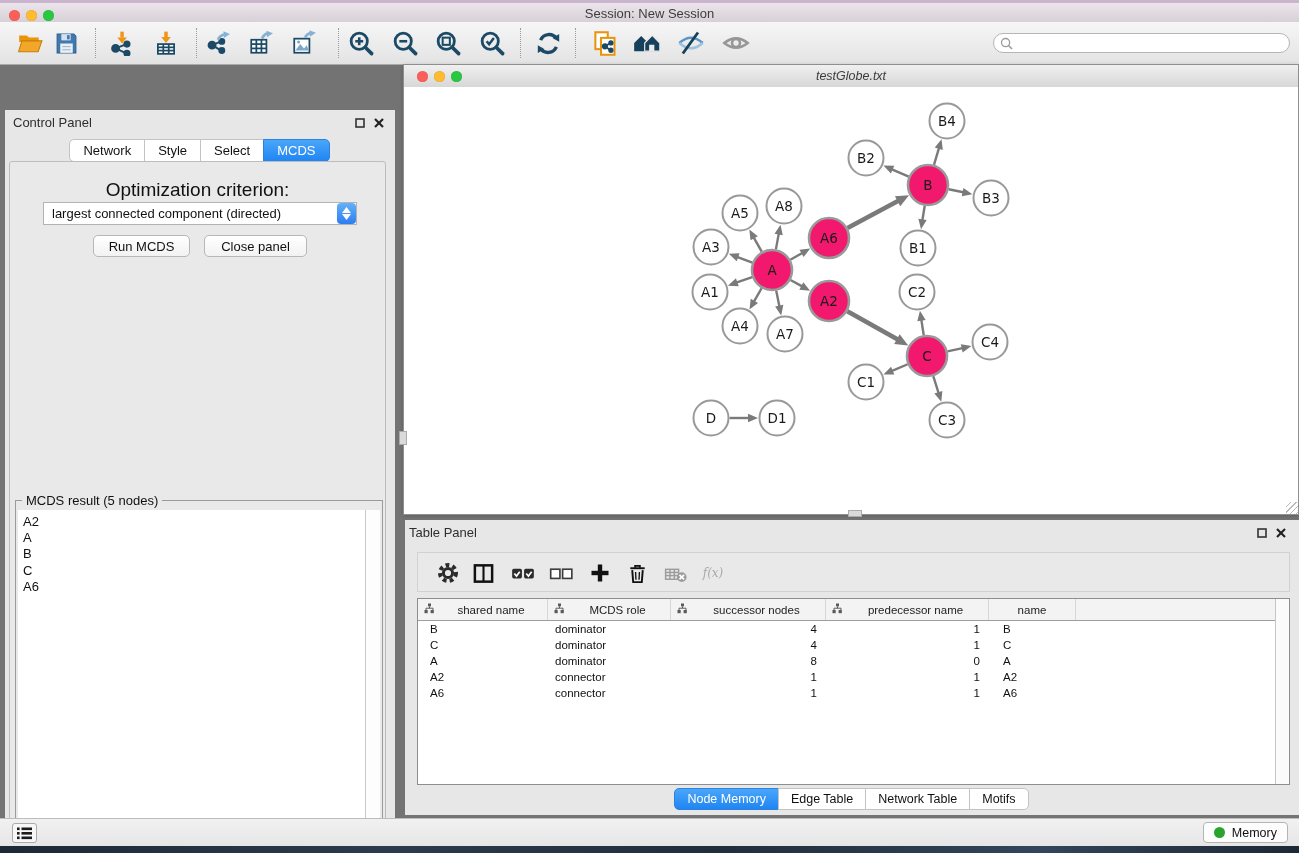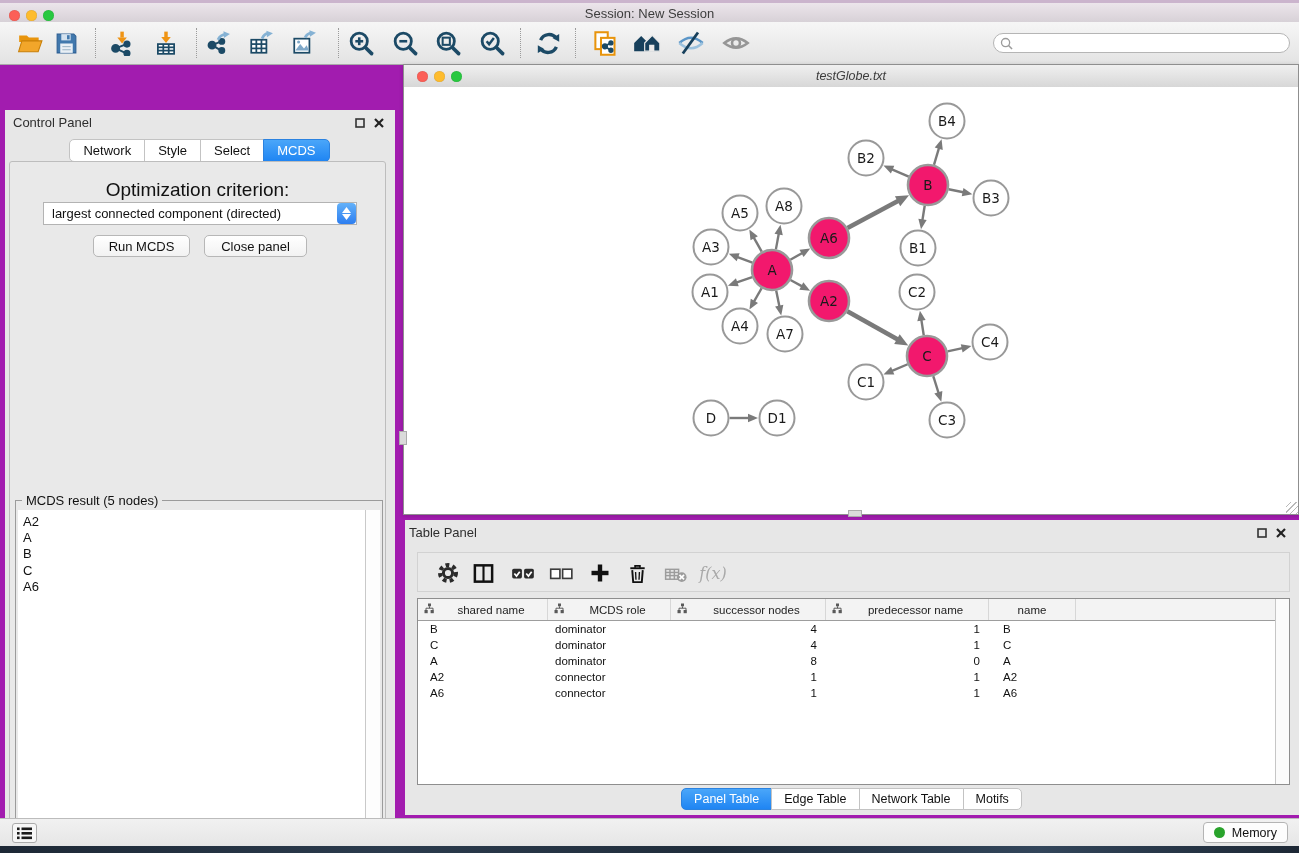--- a/index.html
+++ b/index.html
@@ -1,17 +1,17 @@
 <!DOCTYPE html>
 <html><head>
 <meta charset="utf-8">
 <style>
   html,body{margin:0;padding:0;}
   body{width:1299px;height:853px;overflow:hidden;font-family:"Liberation Sans",sans-serif;-webkit-font-smoothing:antialiased;}
-  #app{position:relative;width:1299px;height:853px;background:#a21caf;}
+  #app{position:relative;width:1299px;height:853px;background:#737373;}
 
   
   .top-strip{position:absolute;left:0;top:0;width:100%;height:3px;background:#cbb4cd;}
   .titlebar{position:absolute;left:0;top:3px;width:100%;height:19px;background:linear-gradient(#ece5eb,#d7d1d7);border-bottom:1px solid #bdb7bd;}
   .titlebar .title{position:absolute;left:0;right:0;top:3px;text-align:center;font-size:13px;color:#3d3d3d;}
   .tl{position:absolute;top:7px;width:11px;height:11px;border-radius:50%;box-shadow:inset 0 0 1px rgba(0,0,0,.3);}
   .tl.red{left:9px;background:#fc5f57;} .tl.yellow{left:26px;background:#febc2e;} .tl.green{left:43px;background:#28c840;}
 
   
   .toolbar{position:absolute;left:0;top:22px;width:100%;height:42px;background:linear-gradient(#f6f6f6,#e3e3e3);border-bottom:1px solid #a9a9a9;}
@@ -52,21 +52,21 @@
   .netwin .tl.red{left:13px;} .netwin .tl.yellow{left:30px;} .netwin .tl.green{left:47px;}
   .net-canvas{position:absolute;left:0;top:22px;right:0;bottom:0;background:#fff;}
   .net-handle{position:absolute;background:#dadada;border:1px solid #ababab;box-sizing:border-box;}
   .grip{position:absolute;right:0;bottom:0;width:12px;height:12px;background:
     repeating-linear-gradient(135deg,transparent 0 3px,#b9b9b9 3px 4px);}
 
   
   .table-panel{position:absolute;left:405px;top:520px;width:894px;height:295px;background:#e7e7e7;}
   .tp-toolbar{position:absolute;left:12px;top:32px;width:873px;height:40px;background:#e9e9e9;border:1px solid #d2d2d2;box-sizing:border-box;}
   .tp-btn{position:absolute;top:4px;width:34px;height:32px;display:flex;align-items:center;justify-content:center;}
-  .fx{font-family:"DejaVu Serif",serif;font-style:italic;font-size:16px;color:#a9a9a9;}
+  .fx{font-family:"DejaVu Serif",serif;font-style:italic;font-size:12px;color:#a9a9a9;}
   .datatable{position:absolute;left:12px;top:78px;width:873px;height:187px;background:#fff;border:1px solid #8e8e8e;box-sizing:border-box;overflow:hidden;}
   .dt-scroll{position:absolute;right:0;top:0;bottom:0;width:13px;border-left:1px solid #c6c6c6;background:#fbfbfb;}
   .dt-head{display:flex;height:21px;background:#f3f3f3;border-bottom:1px solid #9d9d9d;}
   .dt-hcell{display:flex;align-items:center;font-size:11.5px;color:#222;border-right:1px solid #d7d7d7;box-sizing:border-box;position:relative;}
   .dt-hcell .hic{margin-left:6px;}
   .dt-hcell .hlabel{flex:1;text-align:center;padding:0 4px;}
   .dt-row{display:flex;height:16px;align-items:center;}
   .dt-cell{font-size:11.5px;color:#111;box-sizing:border-box;white-space:nowrap;overflow:hidden;}
   .tp-tabs{position:absolute;left:0;right:0;top:268px;display:flex;justify-content:center;}
   .tp-tabs .seg{padding:3px 12px;font-size:12.5px;}
@@ -633,21 +633,21 @@
             <div class="dt-cell" style="width: 123px; text-align: left; padding: 0px 0px 0px 7px;">connector</div>
             <div class="dt-cell" style="width: 155px; text-align: right; padding: 0px 9px 0px 0px;">1</div>
             <div class="dt-cell" style="width: 163px; text-align: right; padding: 0px 9px 0px 0px;">1</div>
             <div class="dt-cell" style="width: 87px; text-align: left; padding: 0px 0px 0px 14px;">A6</div>
           </div>
         </div>
       <div class="dt-scroll"></div>
     </div>
 
     <div class="tp-tabs">
-        <div class="seg active">Panel Table</div>
+        <div class="seg active">Node Memory</div>
         <div class="seg">Edge Table</div>
         <div class="seg">Network Table</div>
         <div class="seg">Motifs</div>
       </div>
   </div>
 
   <div class="statusbar">
     <div class="list-btn">
       <svg width="15" height="13" viewBox="0 0 15 13">
         <g fill="#1c1c1c">

